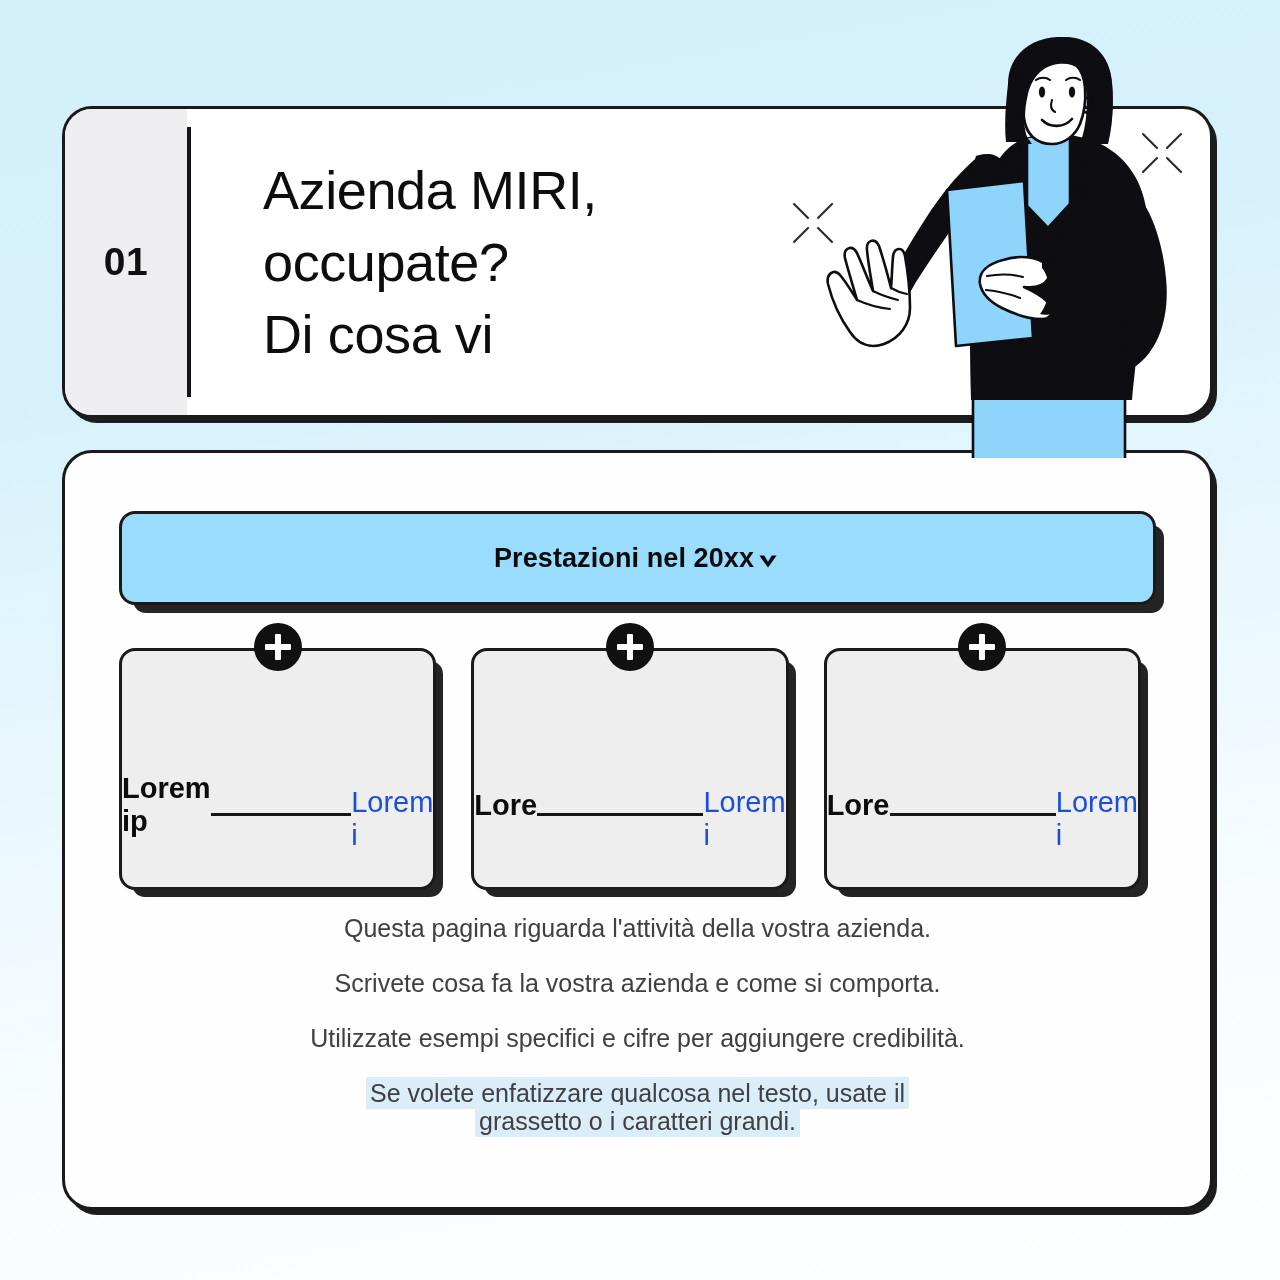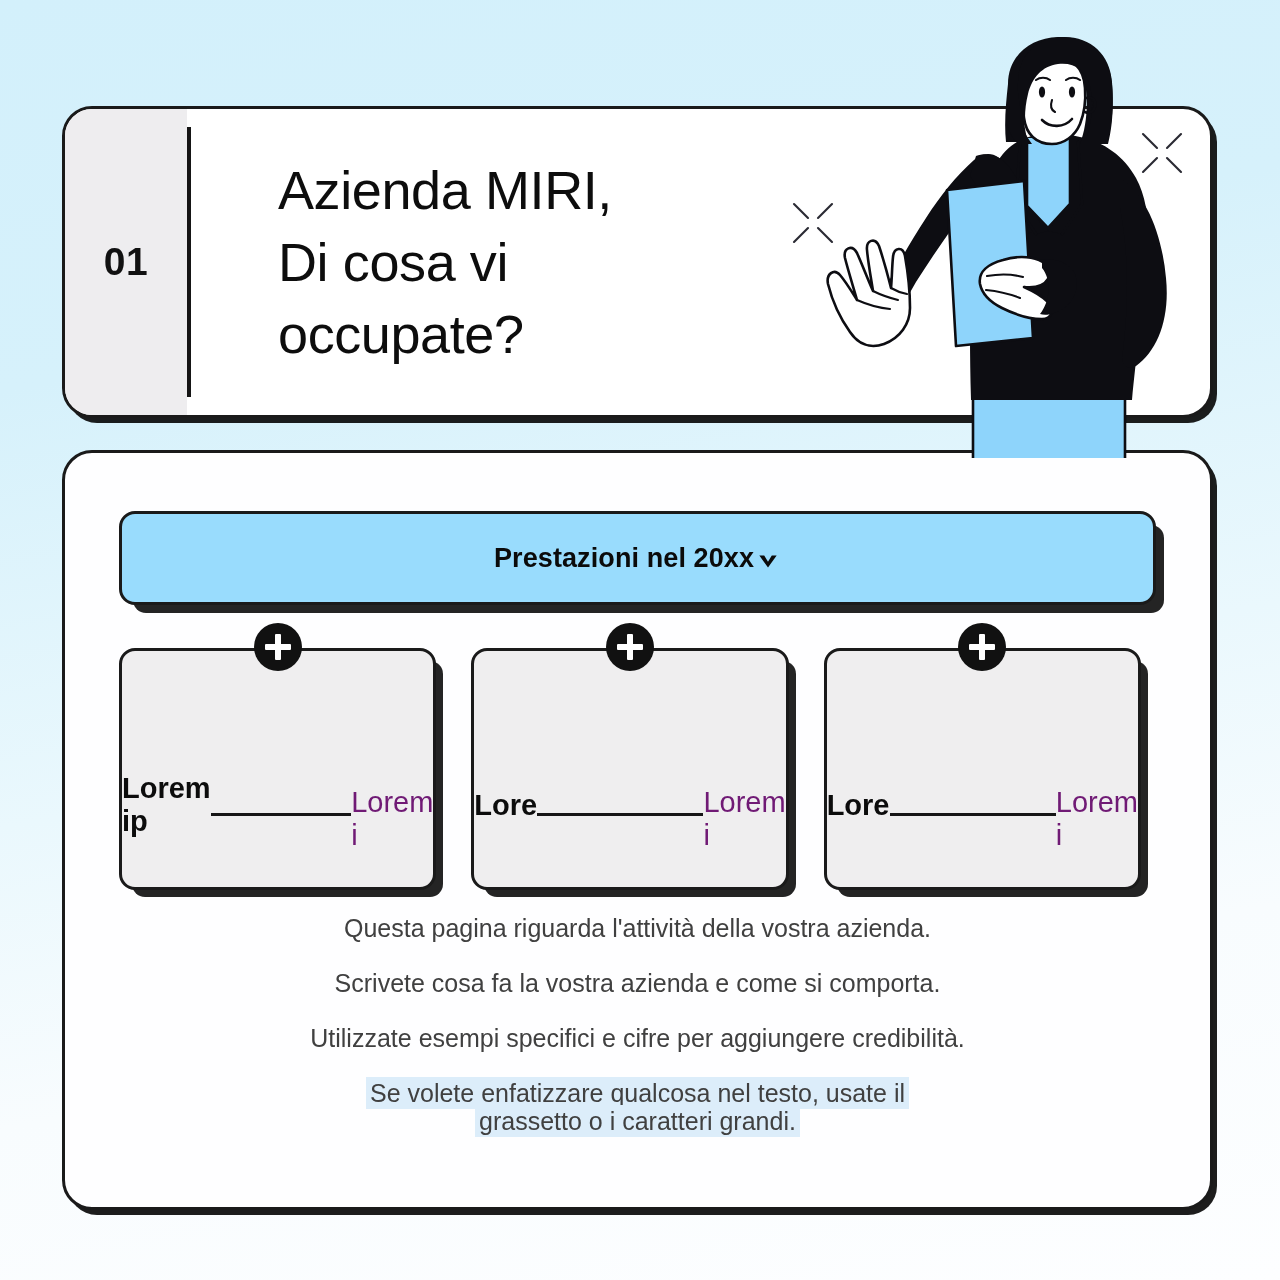--- a/index.html
+++ b/index.html
@@ -71,21 +71,21 @@
     flex-direction: column;
     justify-content: center;
   }
   .header-text .line {
     font-size: 54px;
     font-weight: 400;
     color: #0d0d0d;
     line-height: 1.08;
     letter-spacing: -0.4px;
     white-space: nowrap;
-    margin: 7px 15px;
+    margin: 7px 0;
   }
 
   
   .body-card {
     position: absolute;
     left: 62px;
     top: 450px;
     width: 1151px;
     height: 760px;
     background: #fefeff;
@@ -178,21 +178,21 @@
   }
   .stat-rule {
     width: 68%;
     height: 3px;
     background: #161616;
     margin: 19px 0 0 0;
   }
   .stat-sub {
     font-size: 29px;
     font-weight: 400;
-    color: #701a75;
+    color: #1d4ed8;
     margin-top: 27px;
   }
 
   
   .paras {
     margin-top: 24px;
     text-align: center;
   }
   .paras p {
     font-size: 25px;
@@ -226,22 +226,22 @@
 
 <div class="stage">
 
   <div class="header-card">
     <div class="num-panel">
       <span class="num">01</span>
     </div>
     <div class="num-divider"></div>
     <div class="header-text">
       <div class="line">Azienda MIRI,</div>
+      <div class="line">occupate?</div>
       <div class="line">Di cosa vi</div>
-      <div class="line">occupate?</div>
     </div>
   </div>
 
   <div class="body-card">
 
     <div class="banner">
       <div class="banner-label">
         <span>Prestazioni nel 20xx</span>
         <span class="chev">
           <svg viewBox="0 0 24 24" width="26" height="26" aria-hidden="true">

